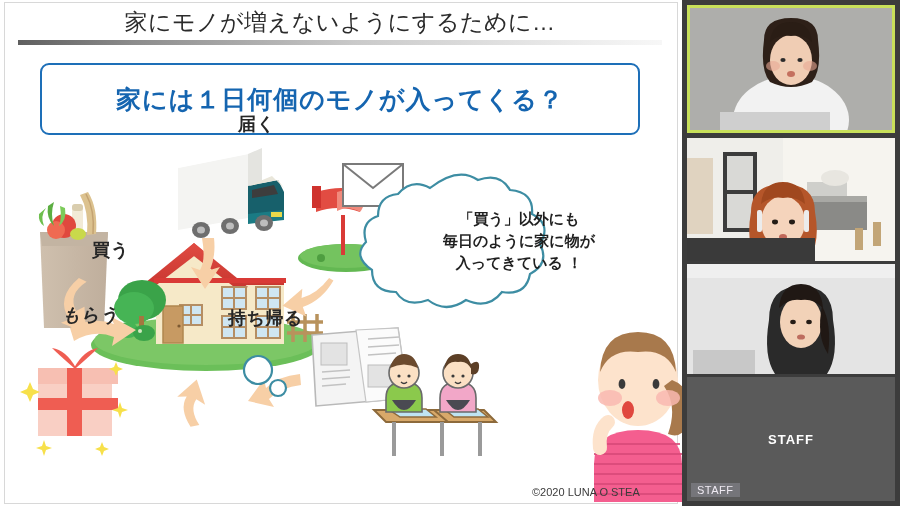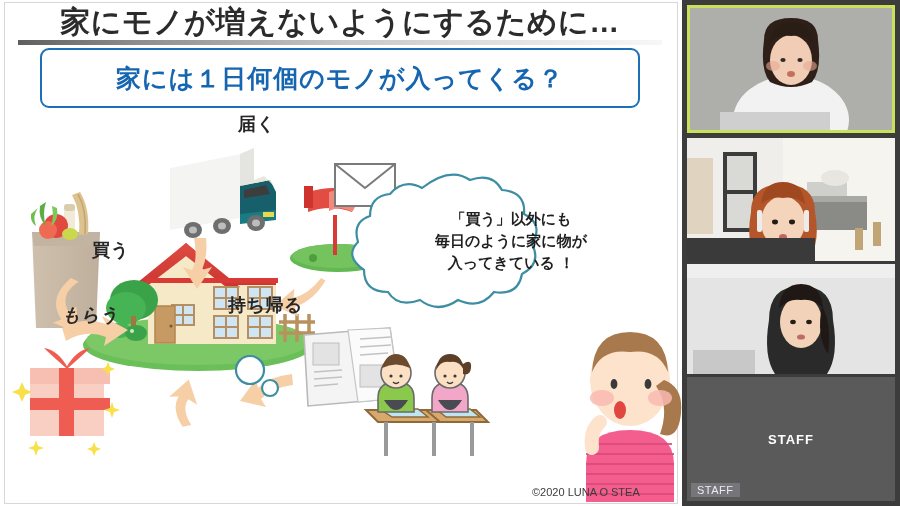--- a/index.html
+++ b/index.html
@@ -14,49 +14,49 @@
     background:#ffffff; overflow:hidden;
   }
   #slide-frame {
     position:absolute; left:4px; top:2px; width:674px; height:502px;
     border:1px solid #d8d8d8; background:#fff;
   }
 
   .slide-title {
     position:absolute; left:20px; top:6px; width:640px; height:32px;
     display:flex; align-items:center; justify-content:center;
-    font-size:30px; font-weight:bold; color:#2b2b2b;
+    font-size:23px; font-weight:normal; color:#2b2b2b;
     letter-spacing:0.5px; white-space:nowrap;
   }
   .title-rule {
     position:absolute; left:18px; top:40px; width:644px; height:5px;
     background:linear-gradient(to right,#5f5f5f 0%,#8c8c8c 18%,#c9c9c9 52%,#ededed 88%,#f7f7f7 100%);
   }
 
   .q-box {
-    position:absolute; left:40px; top:48px; width:600px; height:60px;
+    position:absolute; left:40px; top:63px; width:600px; height:72px;
     border:2px solid #1d6fb8; border-radius:9px; background:#fff;
     display:flex; align-items:center; justify-content:center;
   }
   .q-box-text {
     font-size:25px; font-weight:bold; color:#1565b0;
     letter-spacing:1px; white-space:nowrap;
   }
 
   
-  #diagram { position:absolute; left:8px; top:130px; width:808px; height:372px; }
+  #diagram { position:absolute; left:16px; top:130px; width:808px; height:372px; }
 
   .lbl {
     position:absolute; font-size:18px; font-weight:bold; color:#262626;
     white-space:nowrap; letter-spacing:0.5px;
   }
   .lbl-buy    { left:92px;  top:238px; }
   .lbl-arrive { left:238px; top:112px; }
   .lbl-get    { left:62px;  top:303px;font-style:italic; }
-  .lbl-carry  { left:228px; top:293px; }
+  .lbl-carry  { left:228px; top:306px; }
 
   .copyright {
     position:absolute; left:532px; top:486px;
     font-size:11px; color:#3b3b3b; white-space:nowrap;
   }
 
   
   #video-panel {
     position:absolute; left:682px; top:0; width:218px; height:506px;
     background:#3c3c3c;

